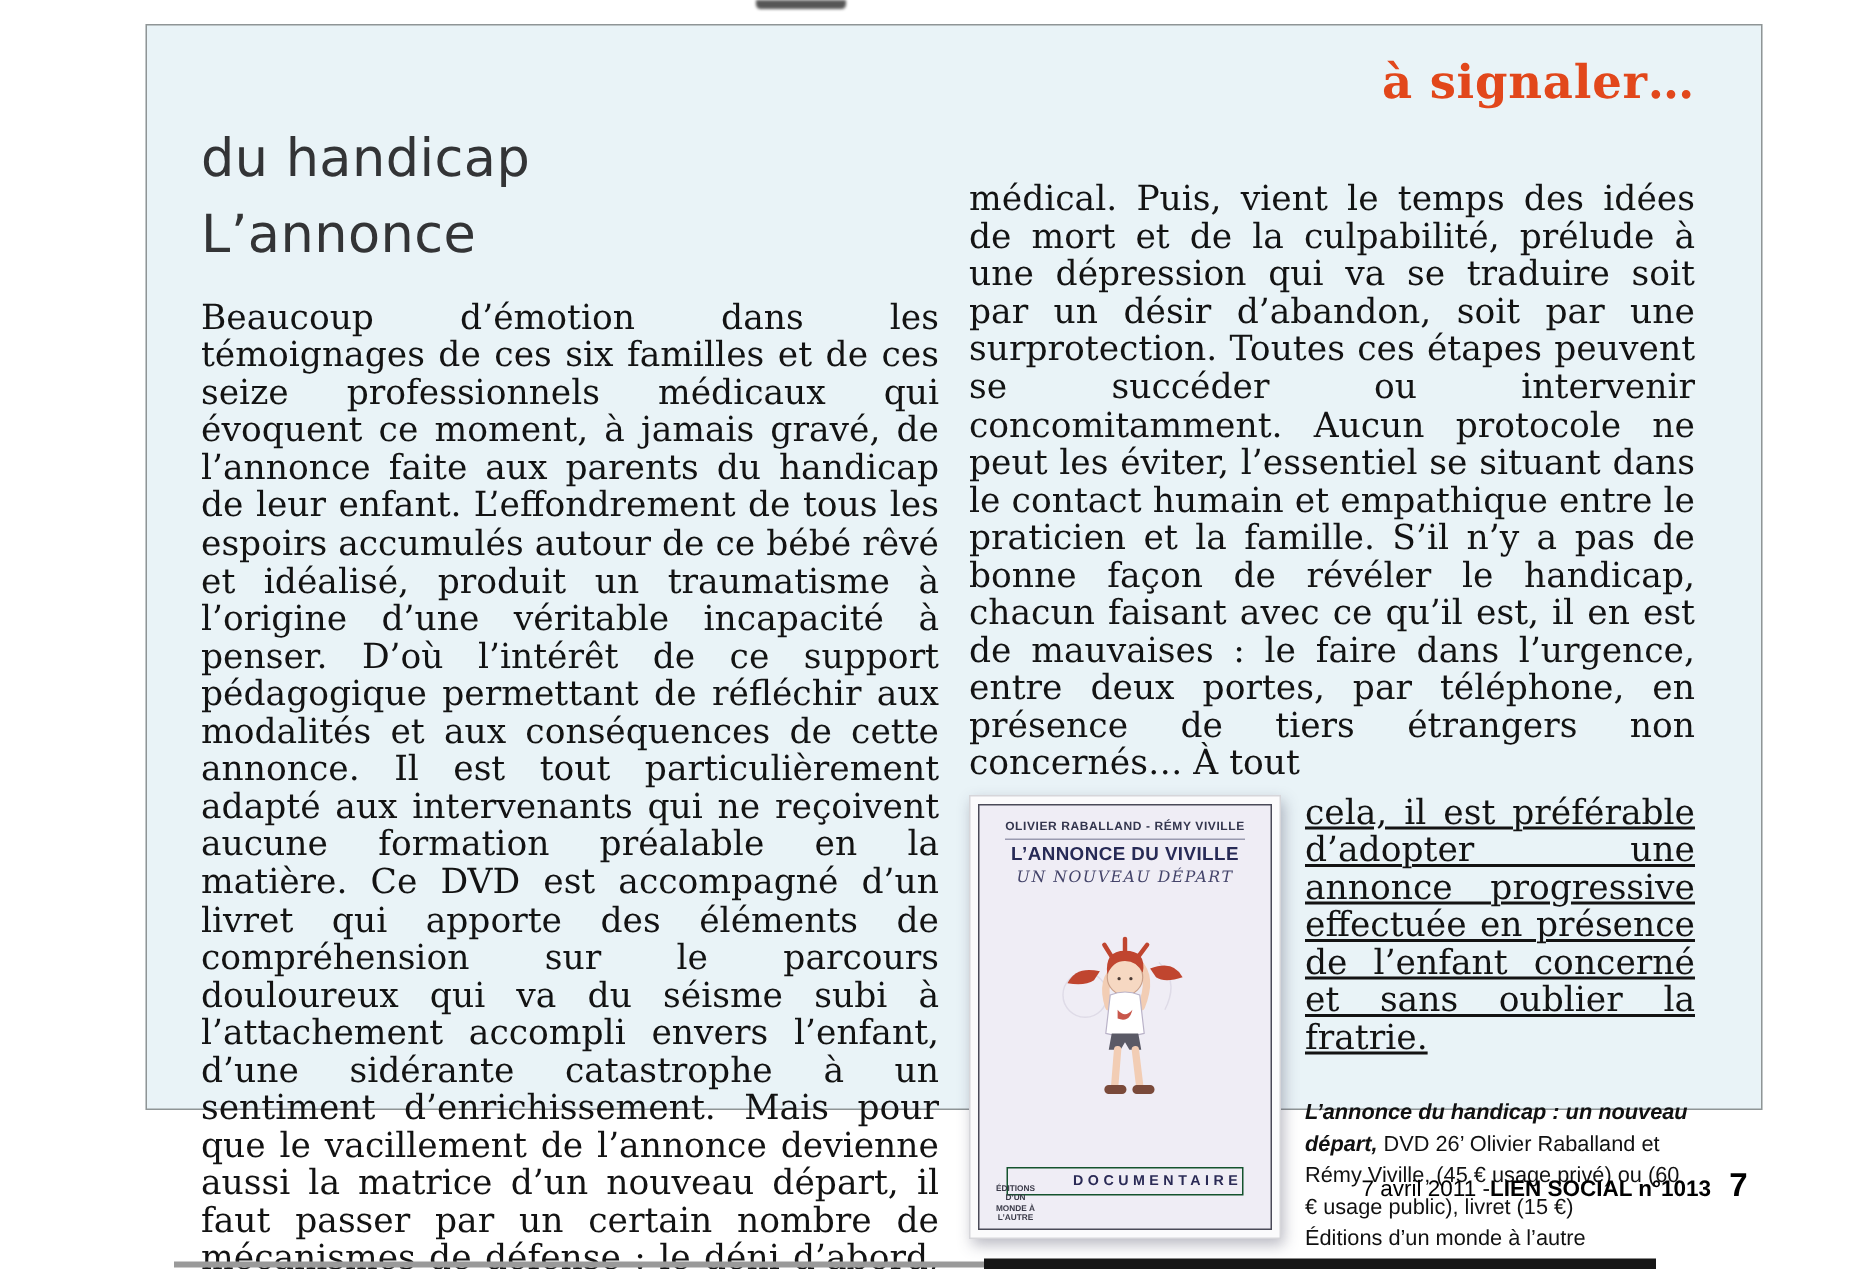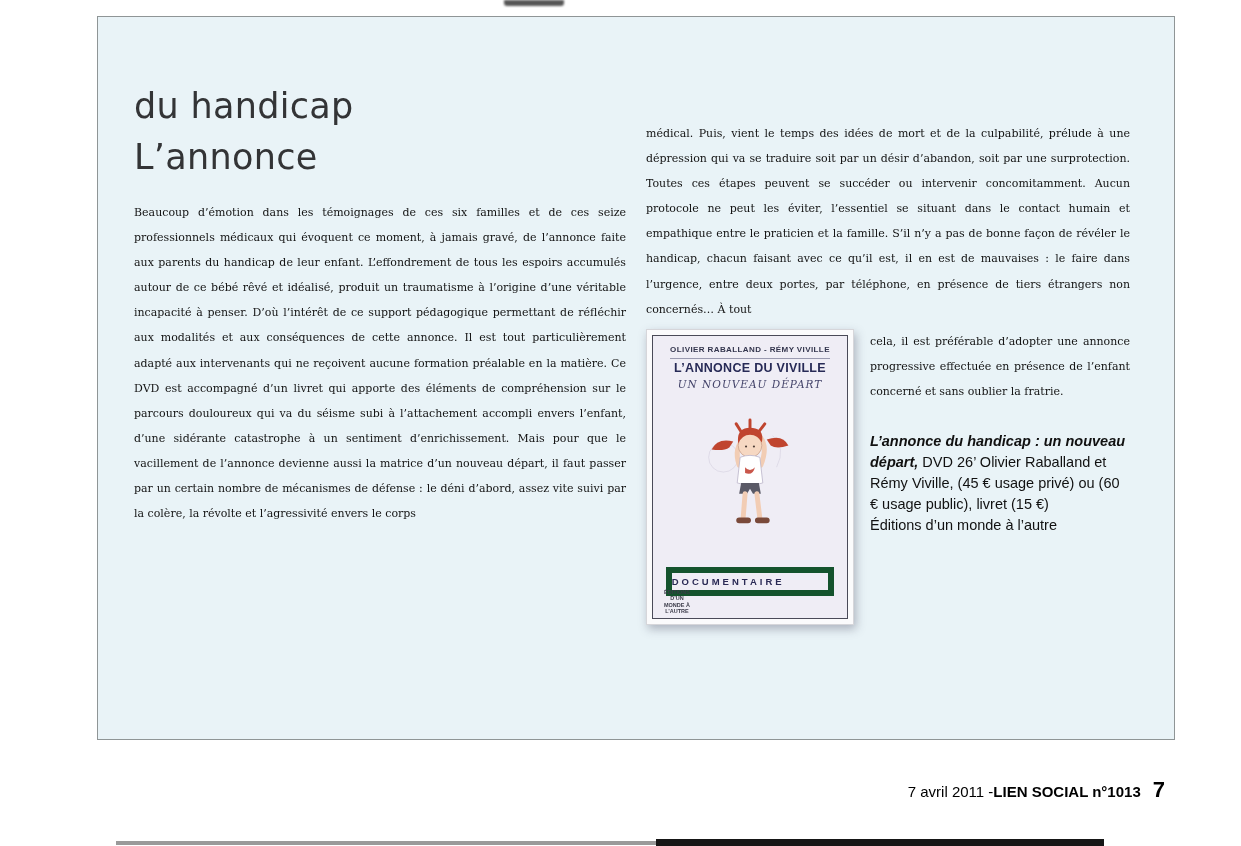--- a/index.html
+++ b/index.html
@@ -36,21 +36,21 @@
     left: 36px; top: 64px;
     font-family: "DejaVu Sans", sans-serif;
     font-size: 35px;
     line-height: 51px;
     color: #333436;
     letter-spacing: 0.3px;
   }
 
   .body-serif {
     font-family: "DejaVu Serif", serif;
-    font-size: 11px;
+    font-size: 23px;
     line-height: 25.1px;
     color: #131313;
     text-align: justify;
     hyphens: auto; -webkit-hyphens: auto;
   }
 
   .col-left {
     position: absolute;
     left: 36px; top: 183px;
     width: 492px;
@@ -103,41 +103,41 @@
   }
   .dvd-subtitle {
     font-family: "DejaVu Serif", serif;
     font-style: italic; font-weight: normal;
     font-size: 10.5px; color: #44446a;
     margin-top: 3px; letter-spacing: 1px;
     white-space: nowrap;
   }
   .dvd-art { flex: 1; width: 100%; display: flex; align-items: center; justify-content: center; }
   .dvd-genre {
-    border: 6px solid #14532d;
+    border: 1px solid #14532d;
     padding: 3px 0;
     width: 86%;
-    text-align: left;
+    text-align: right;
     font-size: 9.5px; font-weight: bold;
     letter-spacing: 3px;
     color: #2a2a55;
     margin-bottom: 16px;
   }
   .dvd-logo {
     position: absolute;
     left: 7px; bottom: 3px;
     width: 34px;
     font-size: 5.5px; line-height: 6.5px;
     font-weight: bold;
     color: #3a3a48;
     text-align: center;
   }
 
   .right-side { margin-left: 16px; width: 260px; }
-  .part2 { text-align: justify; }
+  .part2 { text-align: justify; text-decoration: underline; }
 
   .caption {
     margin-top: 27px;
     font-family: "Liberation Sans", sans-serif;
     font-size: 14.5px;
     line-height: 21px;
     color: #111;
   }
   .cap-title { font-weight: bold; font-style: italic; }
 
@@ -169,20 +169,21 @@
     position: absolute; left: 656px; top: 839px;
     width: 448px; height: 7px;
     background: #161616;
   }
 </style>
 </head>
 <body>
 
 <div class="panel">
 
+  <div class="signal">à signaler…</div>
 
   <div class="article-title">
     <div>du handicap</div>
     <div>L’annonce</div>
   </div>
 
   <div class="col-left body-serif">Beaucoup d’émotion dans les témoignages de ces six familles et de ces seize professionnels médicaux qui évoquent ce moment, à jamais gravé, de l’annonce faite aux parents du handicap de leur enfant. L’effondrement de tous les espoirs accumulés autour de ce bébé rêvé et idéalisé, produit un traumatisme à l’origine d’une véritable incapacité à penser. D’où l’intérêt de ce support pédagogique permettant de réfléchir aux modalités et aux conséquences de cette annonce. Il est tout particulièrement adapté aux intervenants qui ne reçoivent aucune formation préalable en la matière. Ce DVD est accompagné d’un livret qui apporte des éléments de compréhension sur le parcours douloureux qui va du séisme subi à l’attachement accompli envers l’enfant, d’une sidérante catastrophe à un sentiment d’enrichissement. Mais pour que le vacillement de l’annonce devienne aussi la matrice d’un nouveau départ, il faut passer par un certain nombre de mécanismes de défense : le déni d’abord, assez vite suivi par la colère, la révolte et l’agressivité envers le corps</div>
 
   <div class="col-right">
     <div class="body-serif">médical. Puis, vient le temps des idées de mort et de la culpabilité, prélude à une dépression qui va se traduire soit par un désir d’abandon, soit par une surprotection. Toutes ces étapes peuvent se succéder ou intervenir concomitamment. Aucun protocole ne peut les éviter, l’essentiel se situant dans le contact humain et empathique entre le praticien et la famille. S’il n’y a pas de bonne façon de révéler le handicap, chacun faisant avec ce qu’il est, il en est de mauvaises : le faire dans l’urgence, entre deux portes, par téléphone, en présence de tiers étrangers non concernés… À tout</div>

